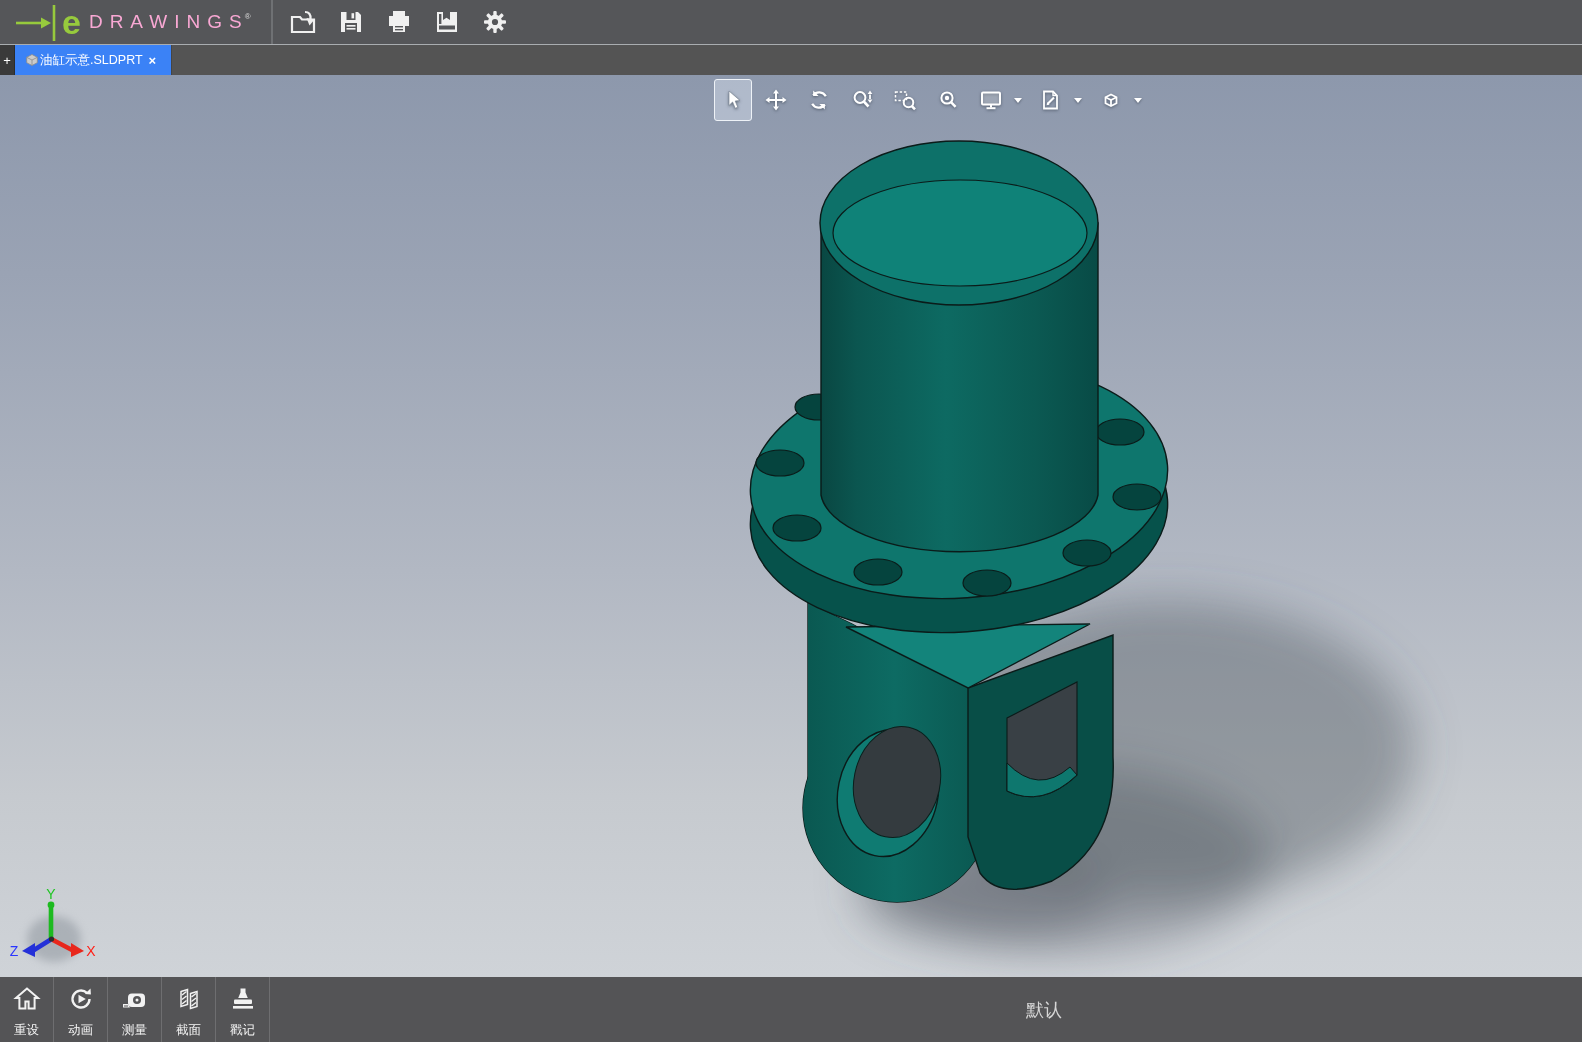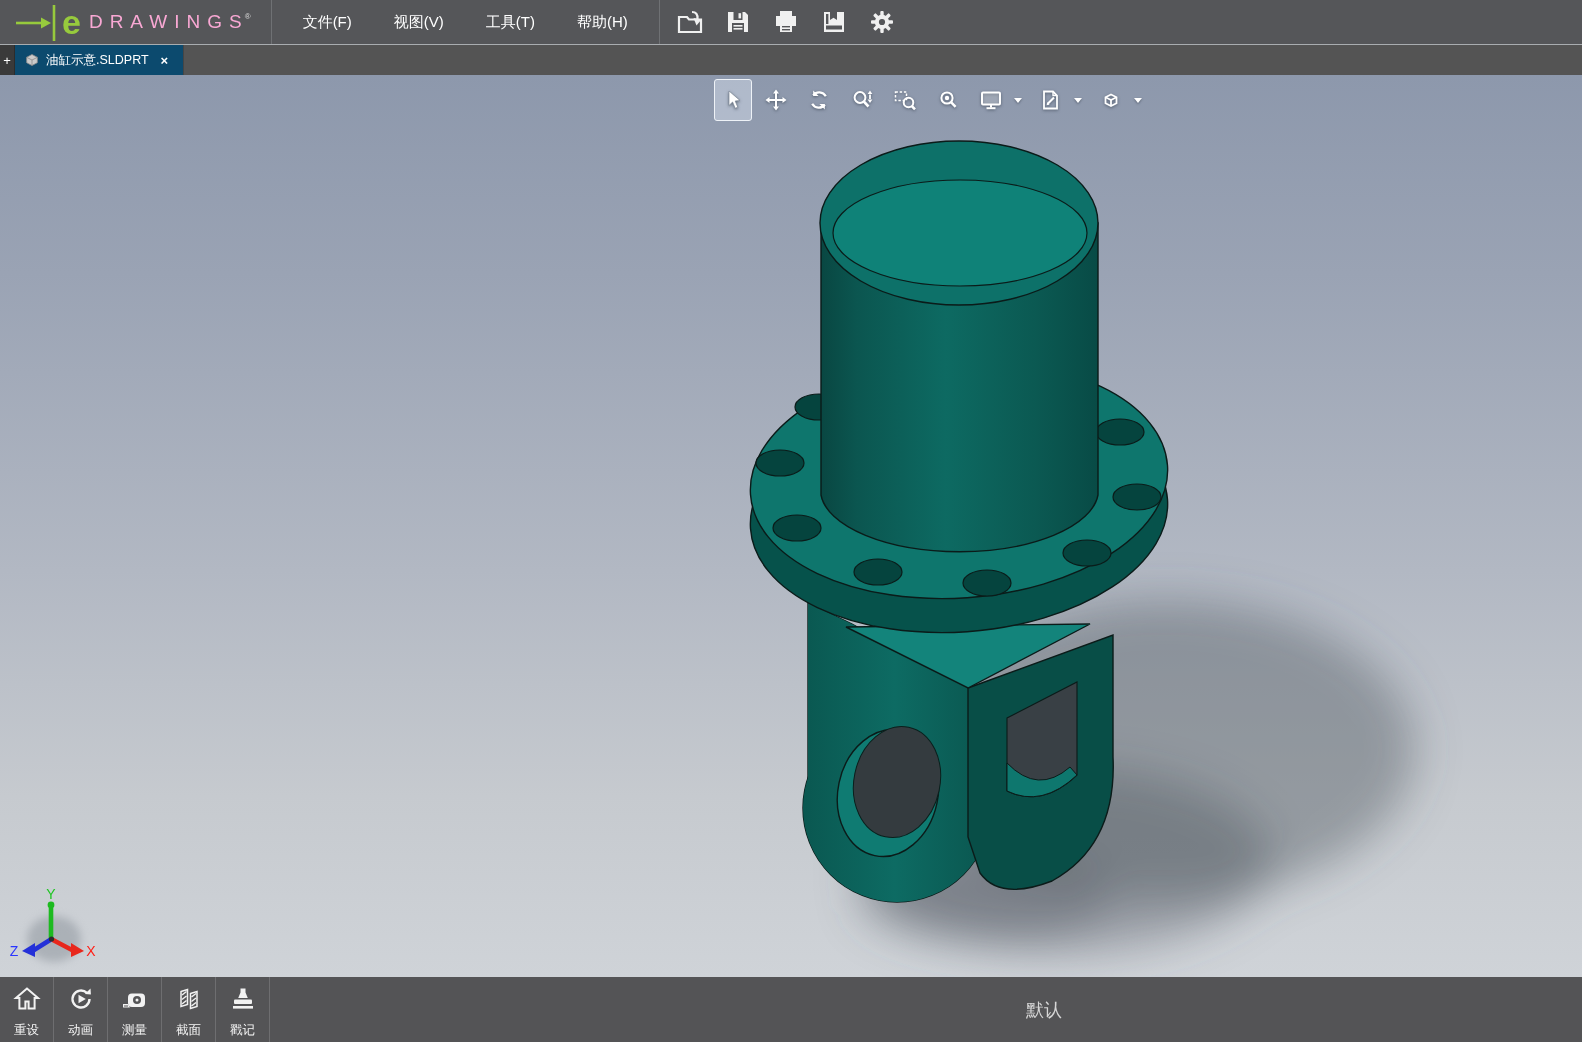--- a/index.html
+++ b/index.html
@@ -14,21 +14,21 @@
   .logo-reg { color:#dcdcdc; font-size:8px; vertical-align:top; position:relative; top:-6px; left:-4px;}
   .vsep { width:1px; height:44px; background:#6f7174; }
   .menu-items { display:flex; align-items:center; height:100%; padding:0 10px; }
   .menu-item { color:#ffffff; font-size:15px; padding:0 21px; height:100%; display:flex; align-items:center; cursor:default; }
   .quick-icons { display:flex; align-items:center; height:100%; padding:0 6px; }
   .qbtn { width:48px; height:44px; display:flex; align-items:center; justify-content:center; }
 
   
   .tabbar { height:31px; background:#545454; border-top:1px solid #a9adb0; display:flex; align-items:stretch; }
   .newtab { width:15px; background:#3a3a3a; color:#fff; font-size:13px; display:flex; align-items:center; justify-content:center; border-right:1px solid #2c2c2c; }
-  .tab { display:flex; align-items:center; gap:6px; padding:0 9px; background:#0c4a6e; border-right:1px solid #454545; min-width:150px; }
+  .tab { display:flex; align-items:center; padding:0 9px; background:#3b82f6; border-right:1px solid #454545; min-width:150px; }
   .tab-title { color:#ffffff; font-size:12.5px; white-space:nowrap; }
   .tab-close { color:#ffffff; font-size:13px; font-weight:bold; padding:2px 6px; line-height:1; }
 
   
   .viewport { position:relative; width:1582px; height:902px;
     background:linear-gradient(180deg,#8d98ac 0%, #9aa3b4 22%, #b2b8c3 55%, #c6cacf 80%, #cfd3d8 100%); }
   .scene { position:absolute; left:0; top:0; }
 
   
   .view-toolbar { position:absolute; left:714px; top:4px; display:flex; align-items:center; }
@@ -56,26 +56,20 @@
       <svg width="46" height="40" viewBox="0 0 46 40">
         <line x1="2" y1="21" x2="28" y2="21" stroke="#97ca3d" stroke-width="2.6"></line>
         <polygon points="27,15.5 27,26.5 37,21" fill="#97ca3d"></polygon>
         <line x1="40" y1="3" x2="40" y2="39" stroke="#97ca3d" stroke-width="2.6"></line>
       </svg>
       <span class="logo-e">e</span>
       <span class="logo-text">DRAWINGS</span>
       <span class="logo-reg">®</span>
     </div>
     <div class="vsep"></div>
-    <div class="menu-items">
-      <div class="menu-item">文件(F)</div>
-      <div class="menu-item">视图(V)</div>
-      <div class="menu-item">工具(T)</div>
-      <div class="menu-item">帮助(H)</div>
-    </div>
     <div class="vsep"></div>
     <div class="quick-icons">
       <div class="qbtn">
         <svg width="28" height="28" viewBox="0 0 28 28">
           <path d="M3 9 h8 l2 2.5 h12 v12.5 h-22 z" fill="none" stroke="#f0f0f0" stroke-width="2.2"></path>
           <path d="M16 4 q6 0 5.5 7" fill="none" stroke="#f0f0f0" stroke-width="2.2"></path>
           <polygon points="17.5,10 25.5,11.5 20.5,17.5" fill="#f0f0f0"></polygon>
         </svg>
       </div>
       <div class="qbtn">

